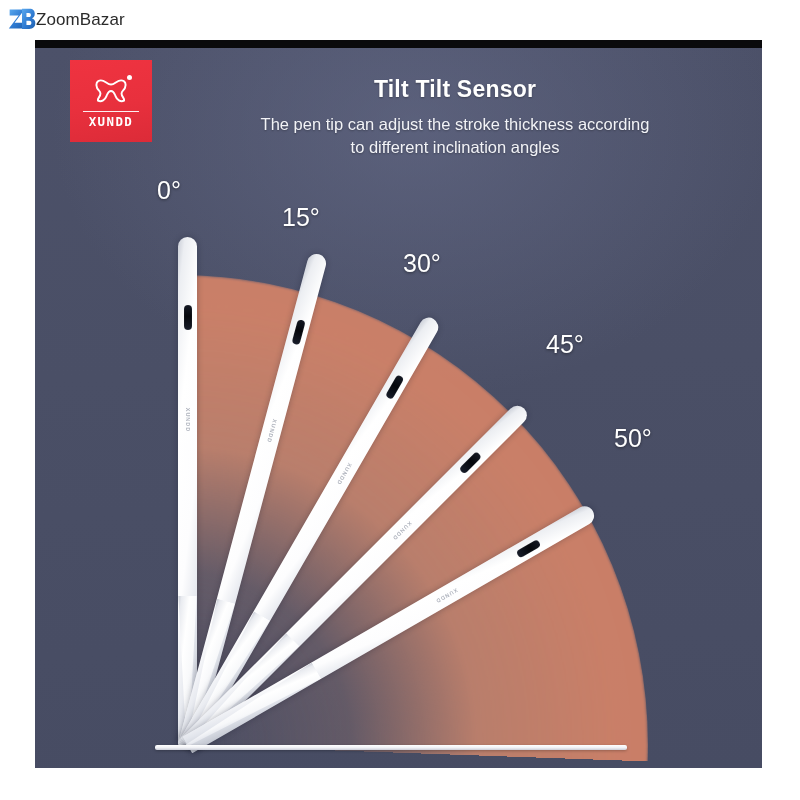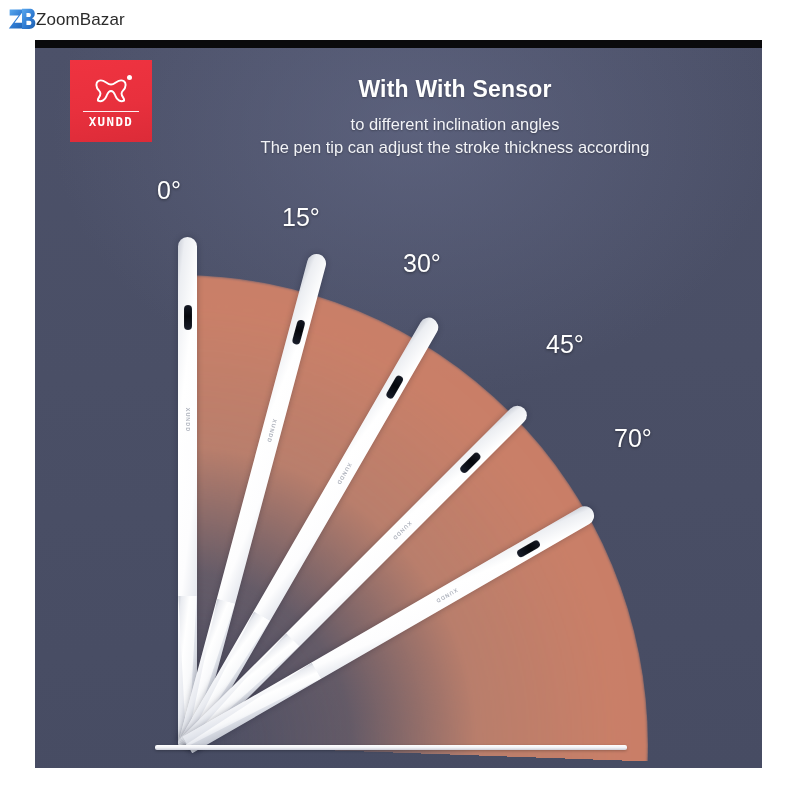--- a/index.html
+++ b/index.html
@@ -318,24 +318,24 @@
                  C32.5 16.5 35 16 36.5 13 C38.5 9 37 4 32 4
                  C27 4 24.5 9 20 9 C15.5 9 13 4 8 4 Z" fill="none" stroke="#ffffff" stroke-width="2.3" stroke-linejoin="round"></path>
       </svg>
       <span class="reg"></span>
     </span>
     <span class="rule"></span>
     <span class="wordmark">XUNDD</span>
   </div>
 
   <div id="header-text">
-    <div id="title">With With Sensor</div>
+    <div id="title">Tilt Tilt Sensor</div>
     <div id="subtitle">
+      <span class="ln">The pen tip can adjust the stroke thickness according</span>
       <span class="ln">to different inclination angles</span>
-      <span class="ln">The pen tip can adjust the stroke thickness according</span>
     </div>
   </div>
 
   <div id="stage">
 
     <div id="arc"></div>
 
     <div class="pen p0">
       <div class="body"></div>
       <div class="nib"></div>
@@ -368,18 +368,18 @@
       <div class="body"></div>
       <div class="nib"></div>
       <div class="slot"></div>
       <div class="barrel-label">XUNDD</div>
     </div>
 
     <div class="angle-label a0">0°</div>
     <div class="angle-label a15">15°</div>
     <div class="angle-label a30">30°</div>
     <div class="angle-label a45">45°</div>
-    <div class="angle-label a60">70°</div>
+    <div class="angle-label a60">50°</div>
 
     <div id="surface-line"></div>
   </div>
 
 </div>
 
 </body></html>

